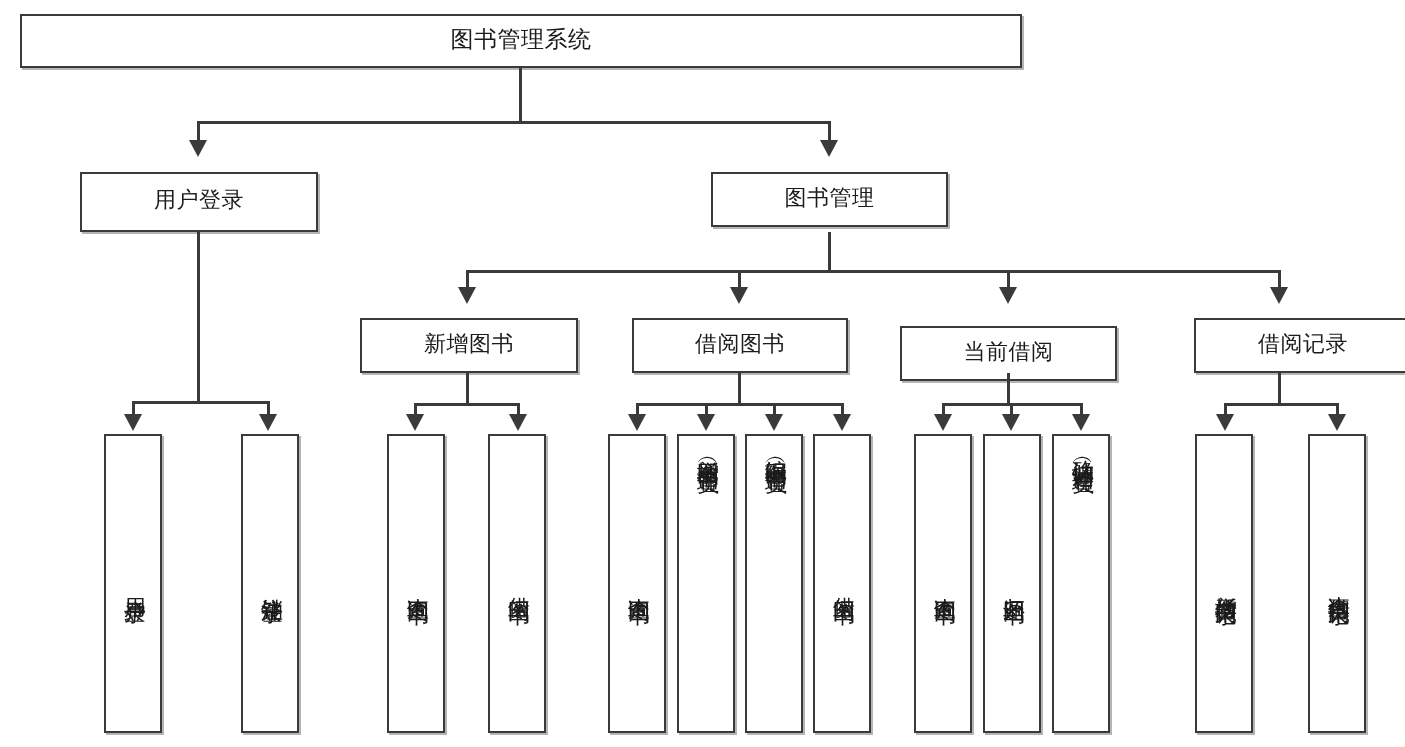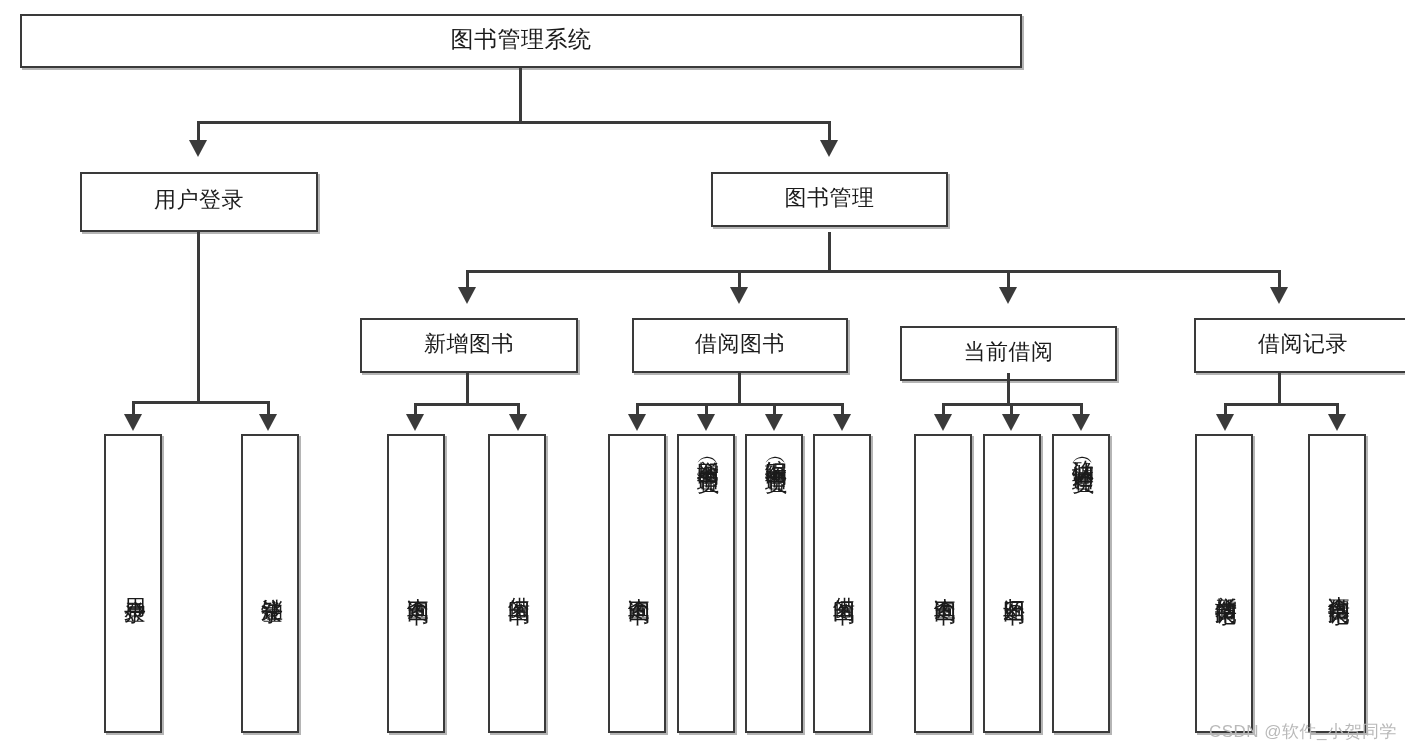--- a/index.html
+++ b/index.html
@@ -209,15 +209,14 @@
     <span class="label">确认归还（管理员）</span>
   </div>
 
   <div class="node vert mid" style="left:1195px; top:434px; width:58px; height:299px;">
     <span class="label">新增借阅记录</span>
   </div>
   <div class="node vert mid" style="left:1308px; top:434px; width:58px; height:299px;">
     <span class="label">查询借阅记录</span>
   </div>
 
-  <div id="watermark">CSDN @软件_小贺同学</div>
 
 </div>
 
 </body></html>

